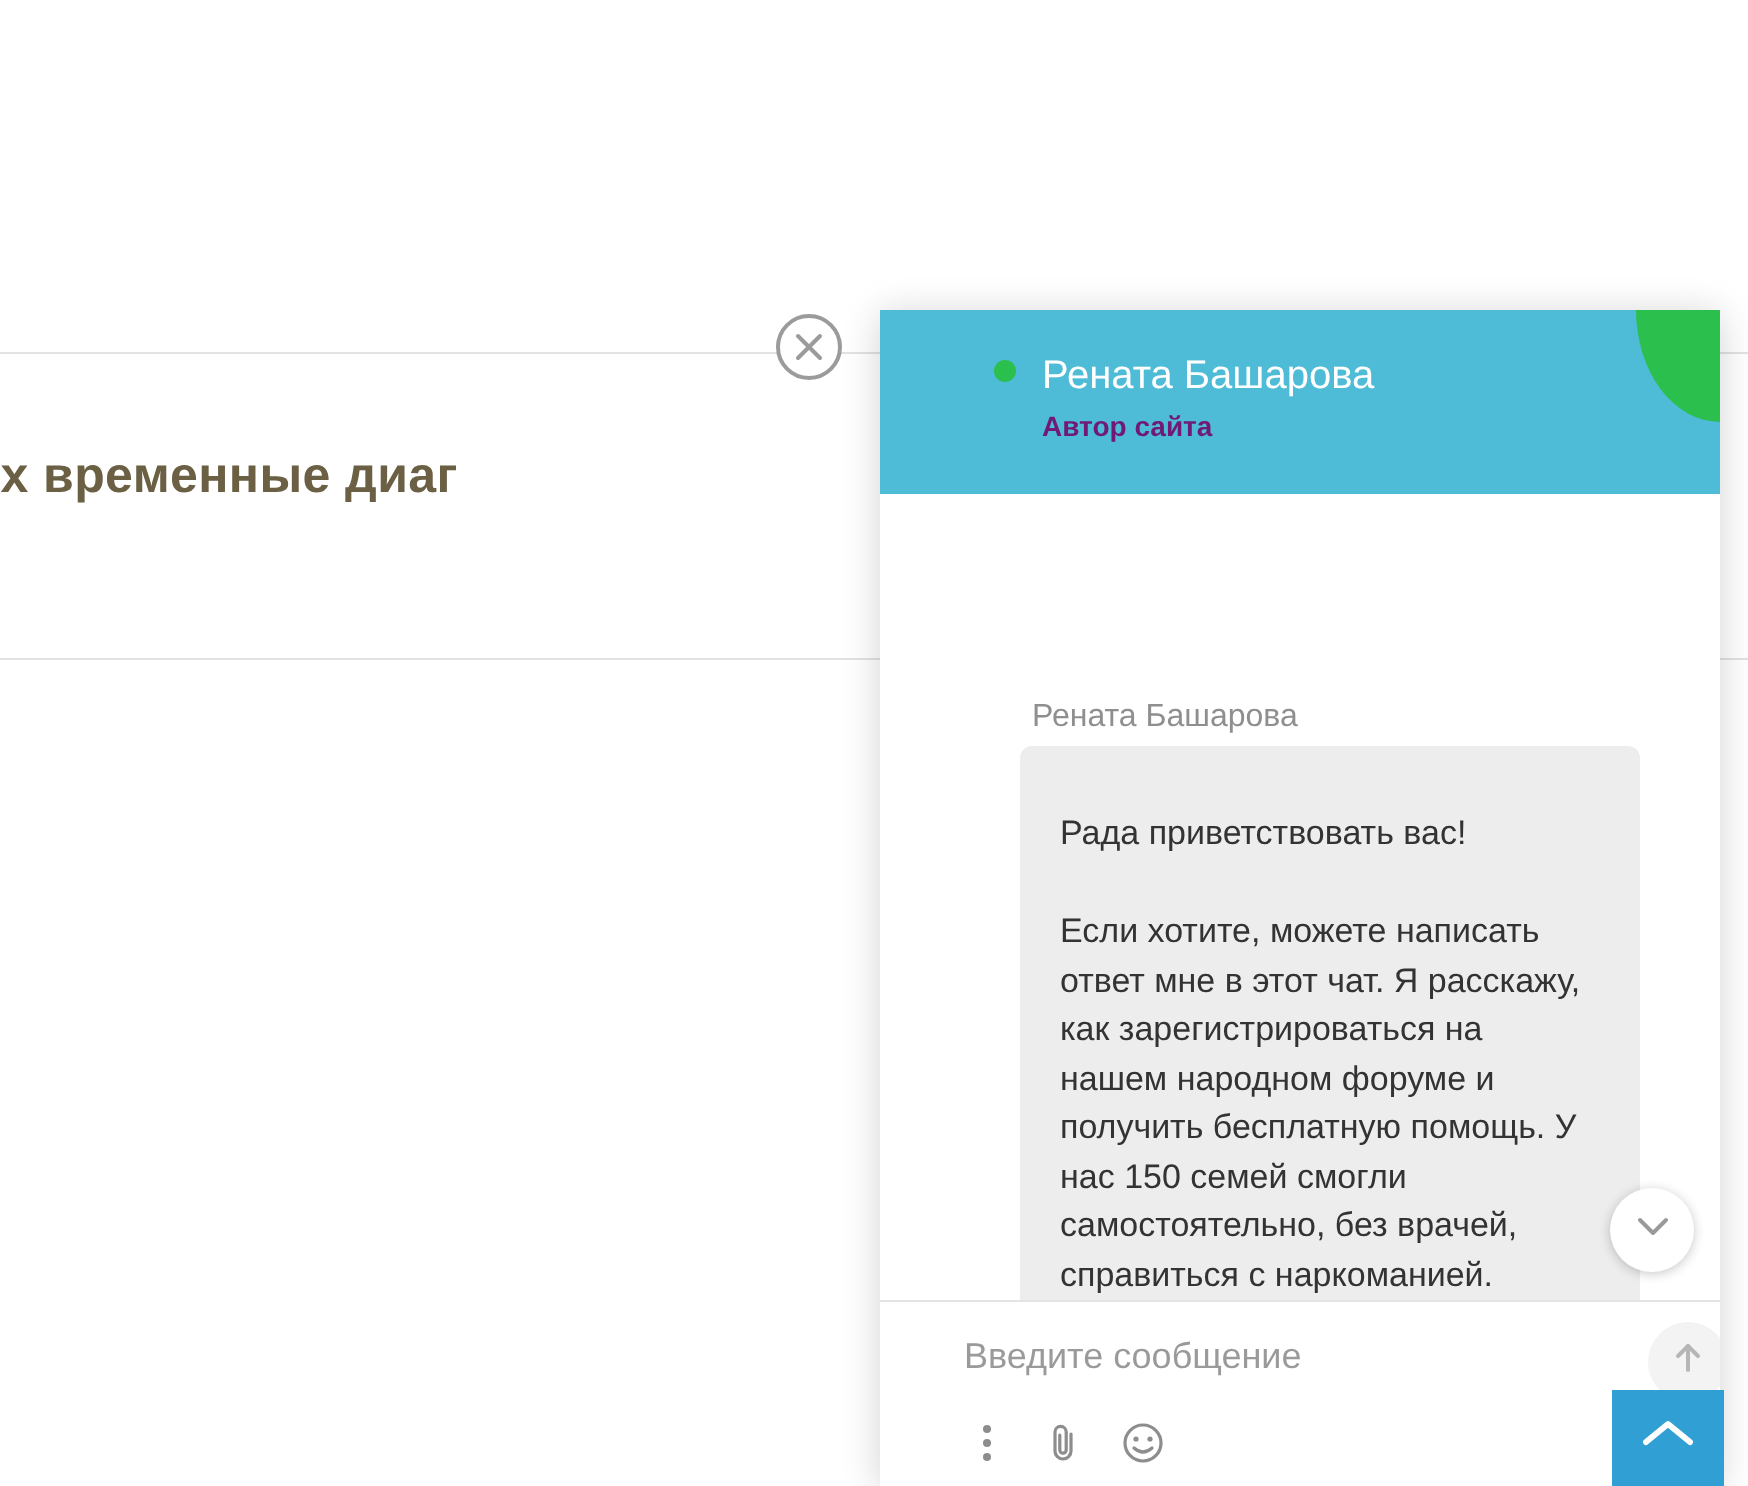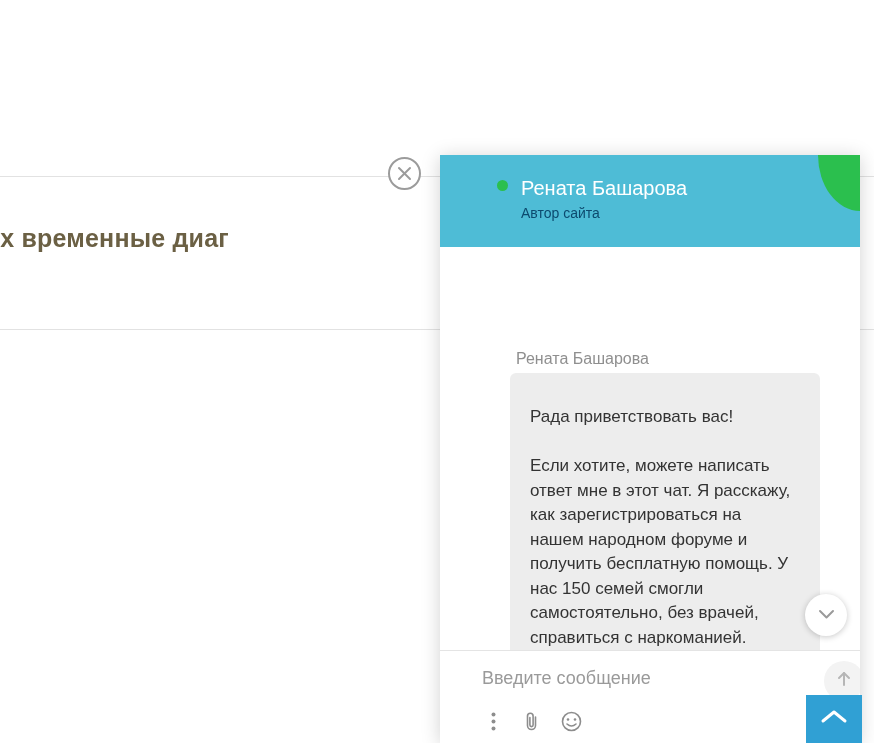--- a/index.html
+++ b/index.html
@@ -123,21 +123,22 @@
     left: 81px;
     top: 22px;
     font-size: 20px;
     color: #ffffff;
   }
   .agent-role {
     position: absolute;
     left: 81px;
     top: 50px;
     font-size: 14px;
-    color: #0c4a6e;
+    color: #701a75;
+    font-weight: bold;
   }
 
   .chat-body {
     position: relative;
     height: 403px;
     background: #ffffff;
     overflow: hidden;
   }
 
   .msg-author {

